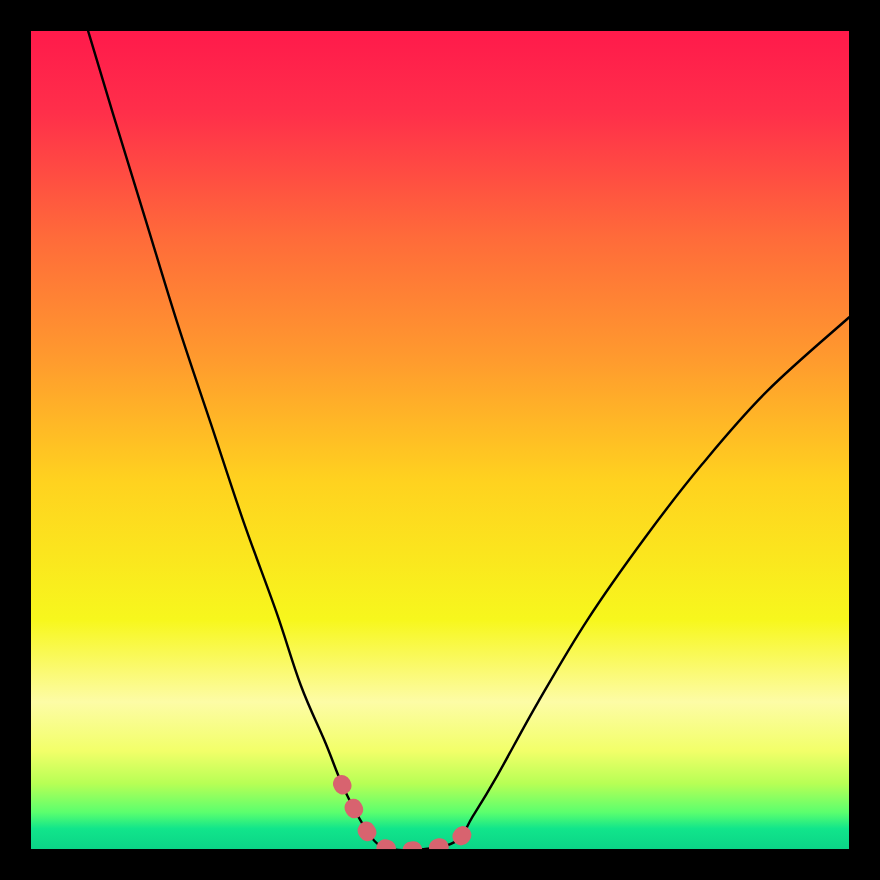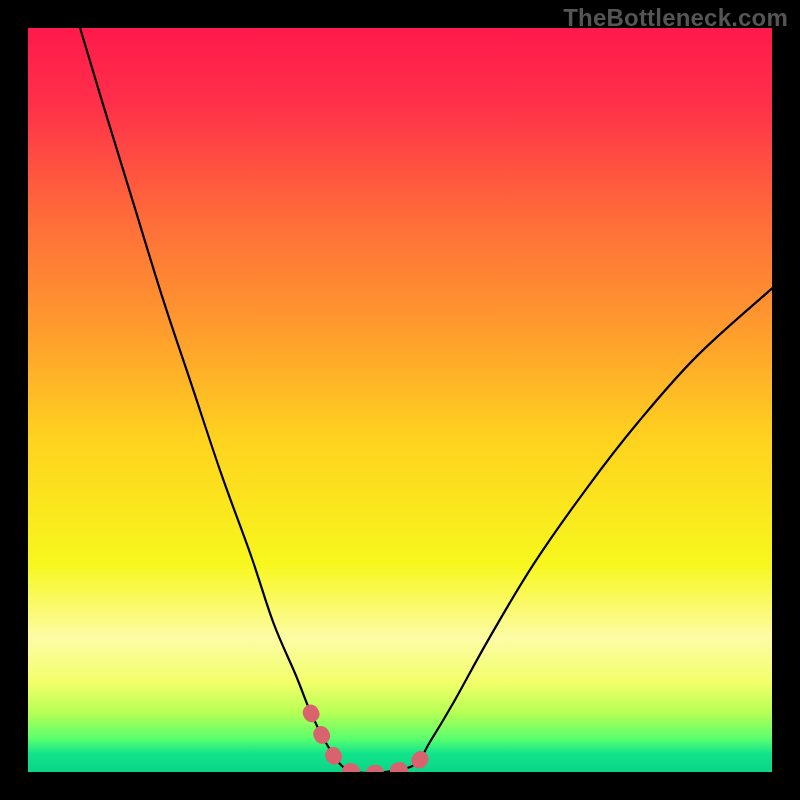--- a/index.html
+++ b/index.html
@@ -32,21 +32,20 @@
     font-size: 24px;
     font-weight: 600;
     letter-spacing: 0.2px;
     user-select: none;
   }
 </style>
 </head>
 <body>
 
 <div class="frame">
-  <div class="watermark">TheBottleneck.com</div>
   <div class="plot">
     <svg id="chart-svg" width="744" height="744" viewBox="0 0 744 744" preserveAspectRatio="none">
         <defs>
           <linearGradient id="bg-grad" x1="0" y1="0" x2="0" y2="1">
             <stop offset="0%" stop-color="#ff1a4b"></stop>
             <stop offset="10%" stop-color="#ff2f4a"></stop>
             <stop offset="25%" stop-color="#ff6a3a"></stop>
             <stop offset="40%" stop-color="#ff9a2e"></stop>
             <stop offset="55.00000000000001%" stop-color="#ffd21f"></stop>
             <stop offset="72%" stop-color="#f7f71d"></stop>

